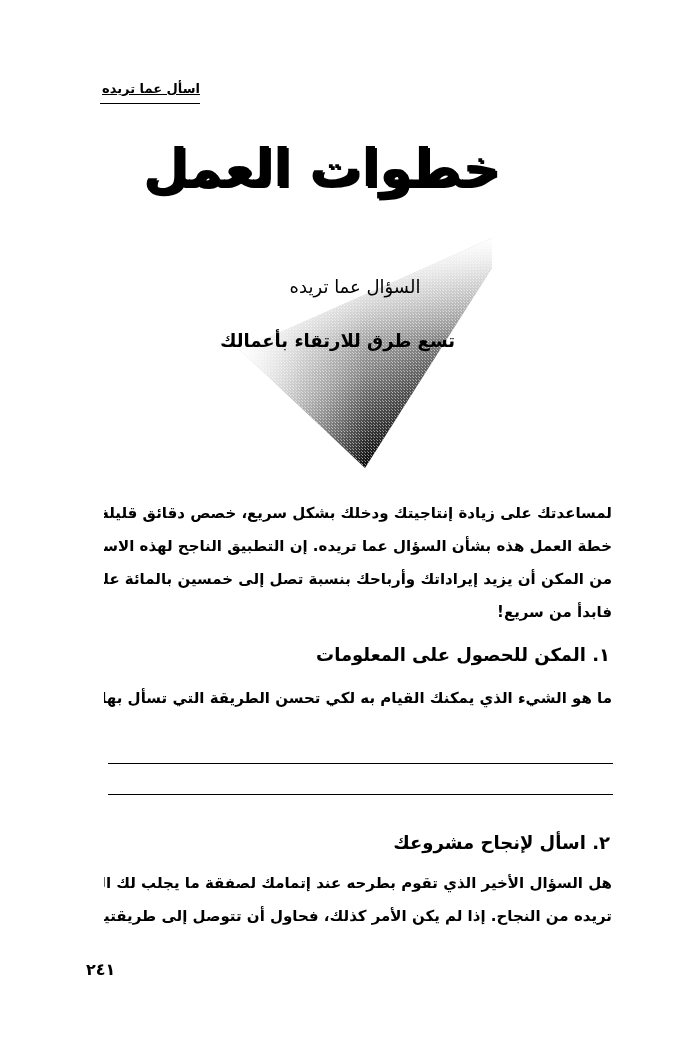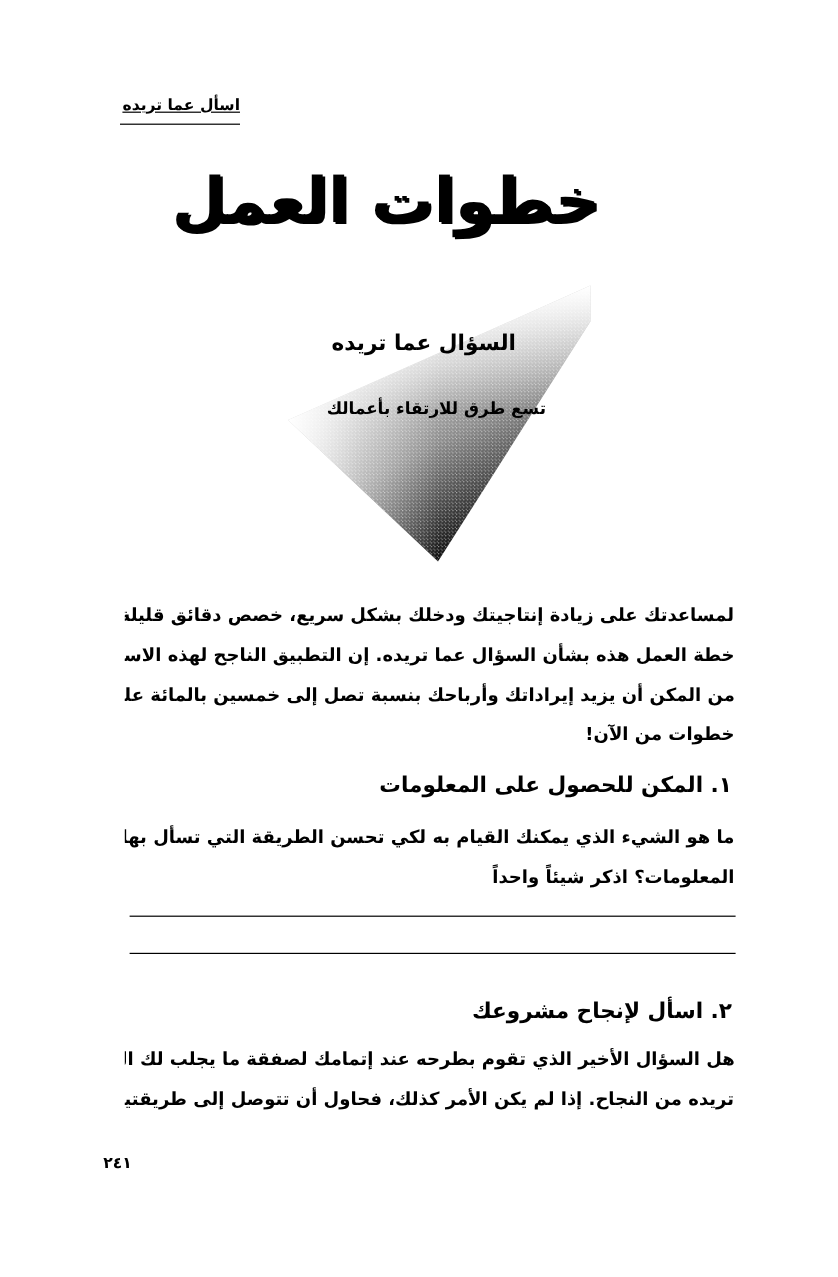--- a/index.html
+++ b/index.html
@@ -59,33 +59,33 @@
       top: 230px;
       width: 270px;
       height: 245px;
     }
     .triangle-graphic svg { display: block; }
     .banner-line-1 {
       position: absolute;
       left: 280px;
       top: 272px;
       width: 150px;
-      text-align: right;
+      text-align: center;
       font-size: 18px;
-      font-weight: bold;
+      font-weight: normal;
       line-height: 30px;
       white-space: nowrap;
     }
     .banner-line-2 {
       position: absolute;
       left: 235px;
       top: 326px;
       width: 220px;
       text-align: right;
-      font-size: 14px;
+      font-size: 18px;
       font-weight: bold;
       line-height: 30px;
       white-space: nowrap;
     }
     .body-block {
       position: absolute;
       left: 104px;
       width: 508px;
       direction: rtl;
       text-align: justify;
@@ -125,21 +125,21 @@
       height: 0;
       border-top: 1px solid #000;
     }
     .answer-line-1 { top: 763px; }
     .answer-line-2 { top: 794px; }
     .page-number {
       position: absolute;
       left: 86px;
       top: 961px;
       width: 40px;
-      font-size: 13px;
+      font-size: 16px;
       font-weight: bold;
       line-height: 18px;
       text-align: left;
       direction: rtl;
     }
   </style>
 </head>
 <body>
 
 <div class="page">
@@ -182,31 +182,30 @@
     </svg>
   </div>
 
   <div class="banner-line-1">السؤال عما تريده</div>
   <div class="banner-line-2">تسع طرق للارتقاء بأعمالك</div>
 
   <div class="body-block para-1">
     <span class="body-line">لمساعدتك على زيادة إنتاجيتك ودخلك بشكل سريع، خصص دقائق قليلة لإتمام</span>
     <span class="body-line">خطة العمل هذه بشأن السؤال عما تريده. إن التطبيق الناجح لهذه الاستراتيجيات</span>
     <span class="body-line">من المكن أن يزيد إيراداتك وأرباحك بنسبة تصل إلى خمسين بالمائة على الأقل،</span>
-    <span class="body-line last">خطوات من الآن!</span>
+    <span class="body-line last">فابدأ من سريع!</span>
   </div>
 
   <div class="section-heading heading-1">
     <span>١.</span>
     <span>المكن للحصول على المعلومات</span>
   </div>
 
   <div class="body-block para-2">
     <span class="body-line">ما هو الشيء الذي يمكنك القيام به لكي تحسن الطريقة التي تسأل بها للحصول على</span>
-    <span class="body-line last">المعلومات؟ اذكر شيئاً واحداً</span>
   </div>
 
   <div class="answer-line answer-line-1"></div>
   <div class="answer-line answer-line-2"></div>
 
   <div class="section-heading heading-2">
     <span>٢.</span>
     <span>اسأل لإنجاح مشروعك</span>
   </div>
 

